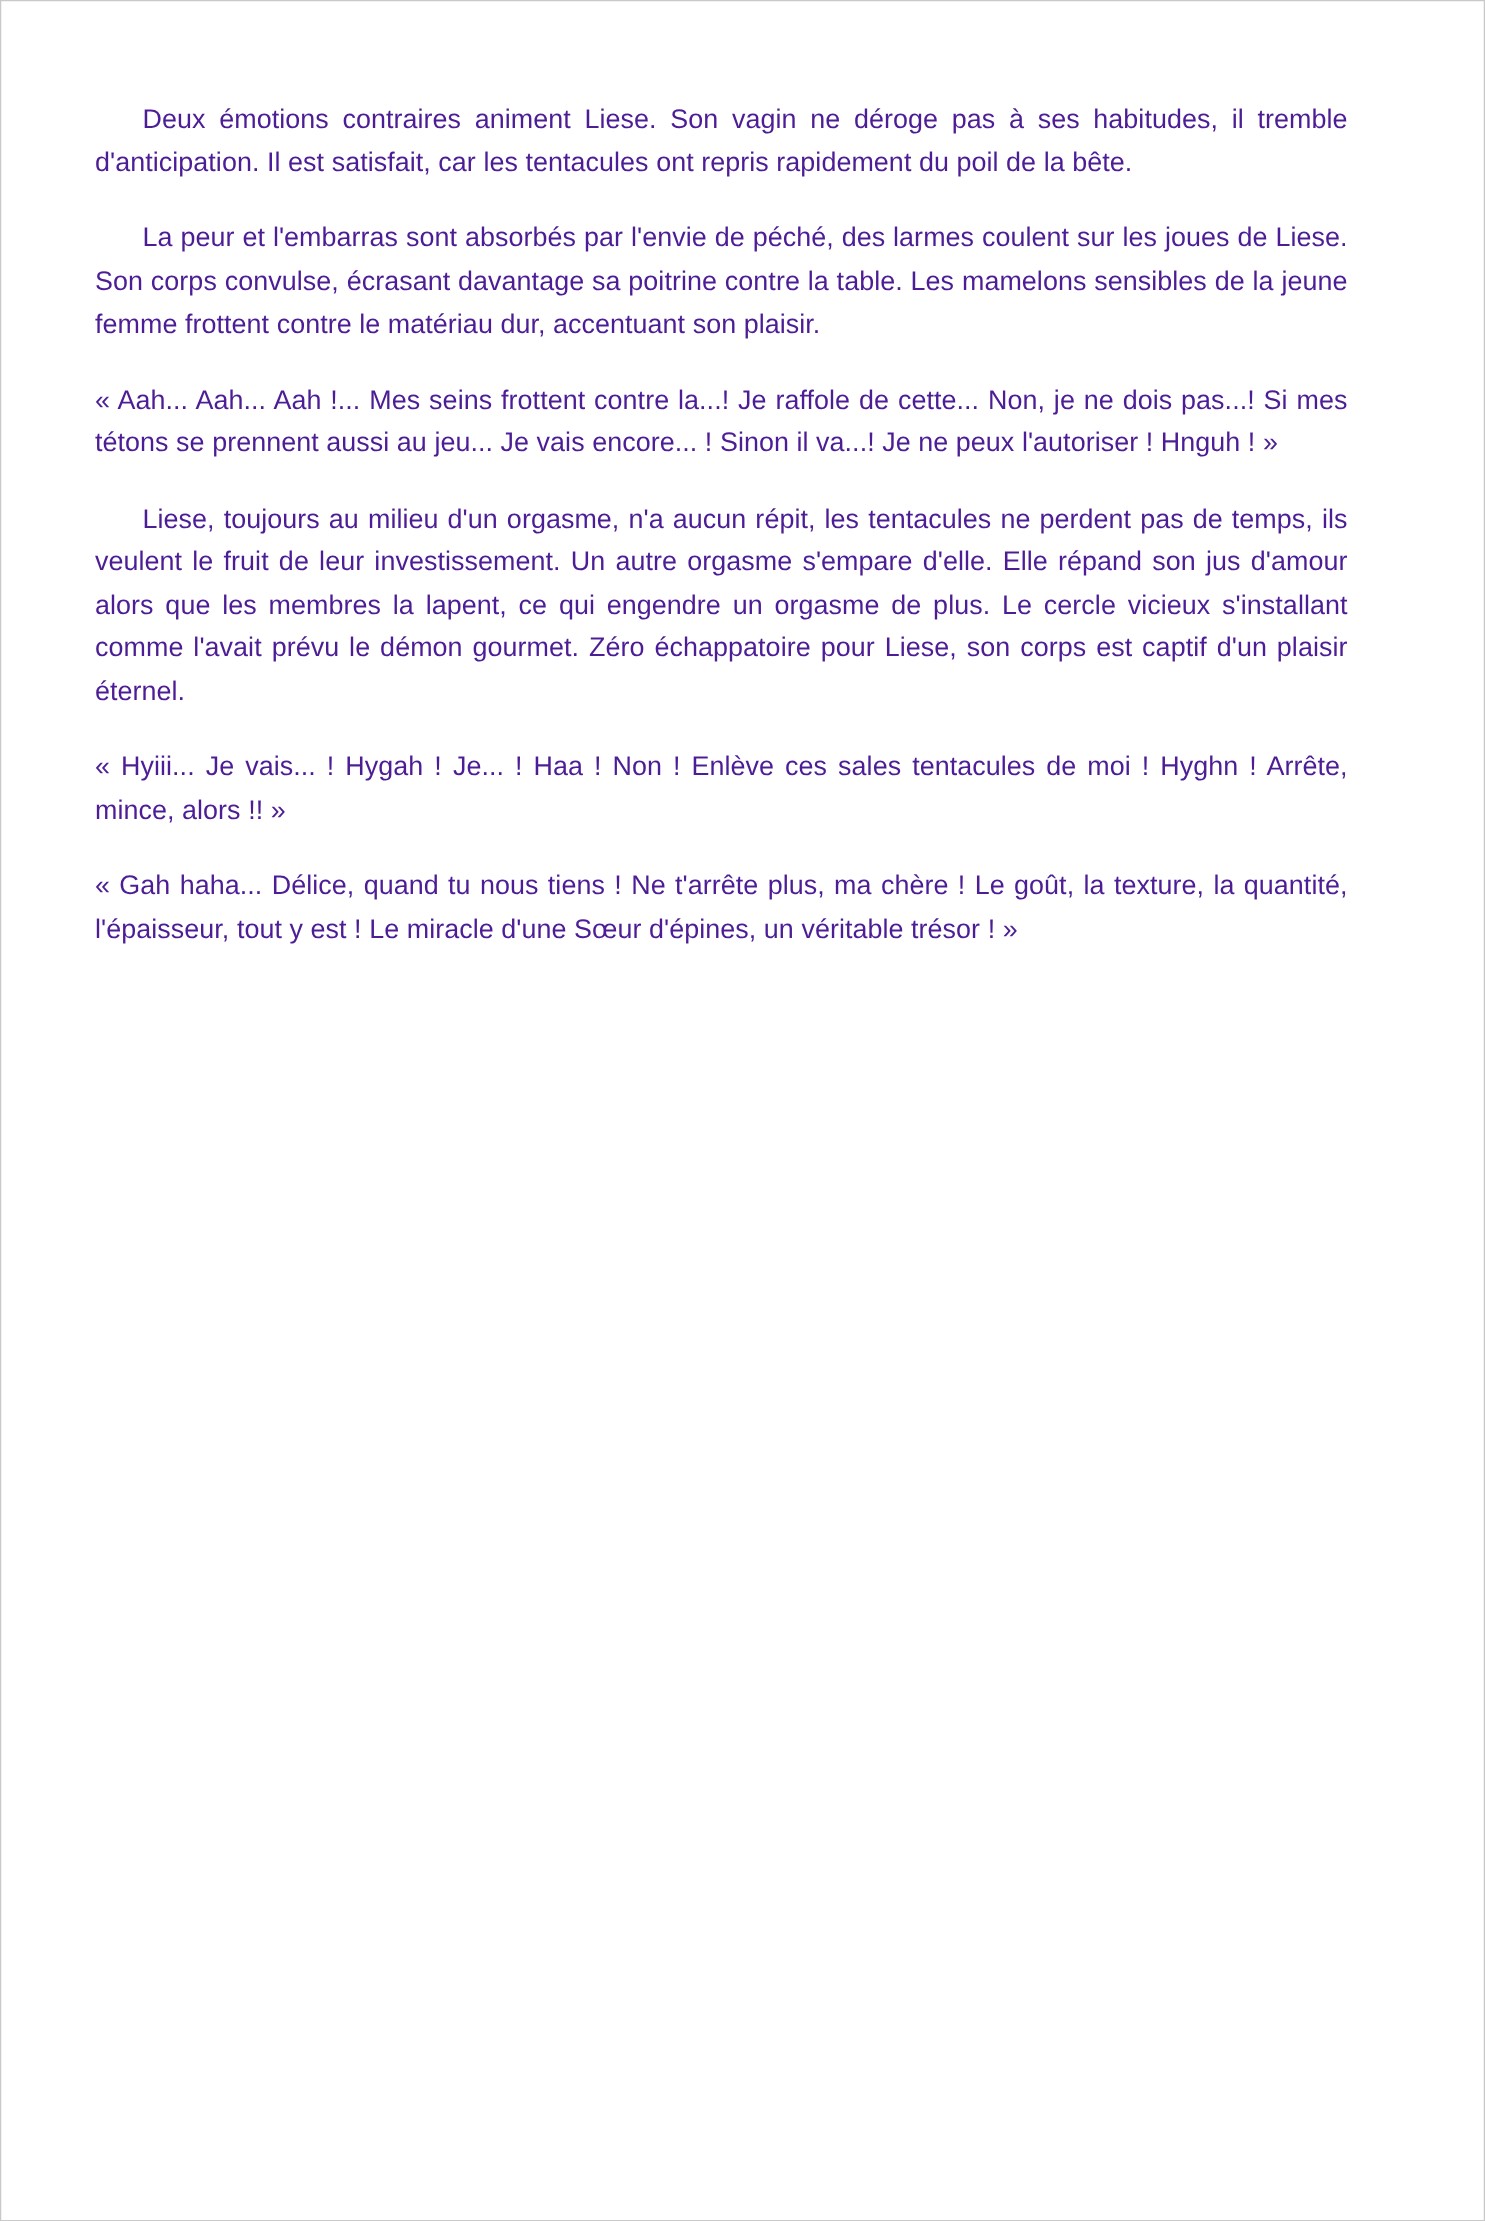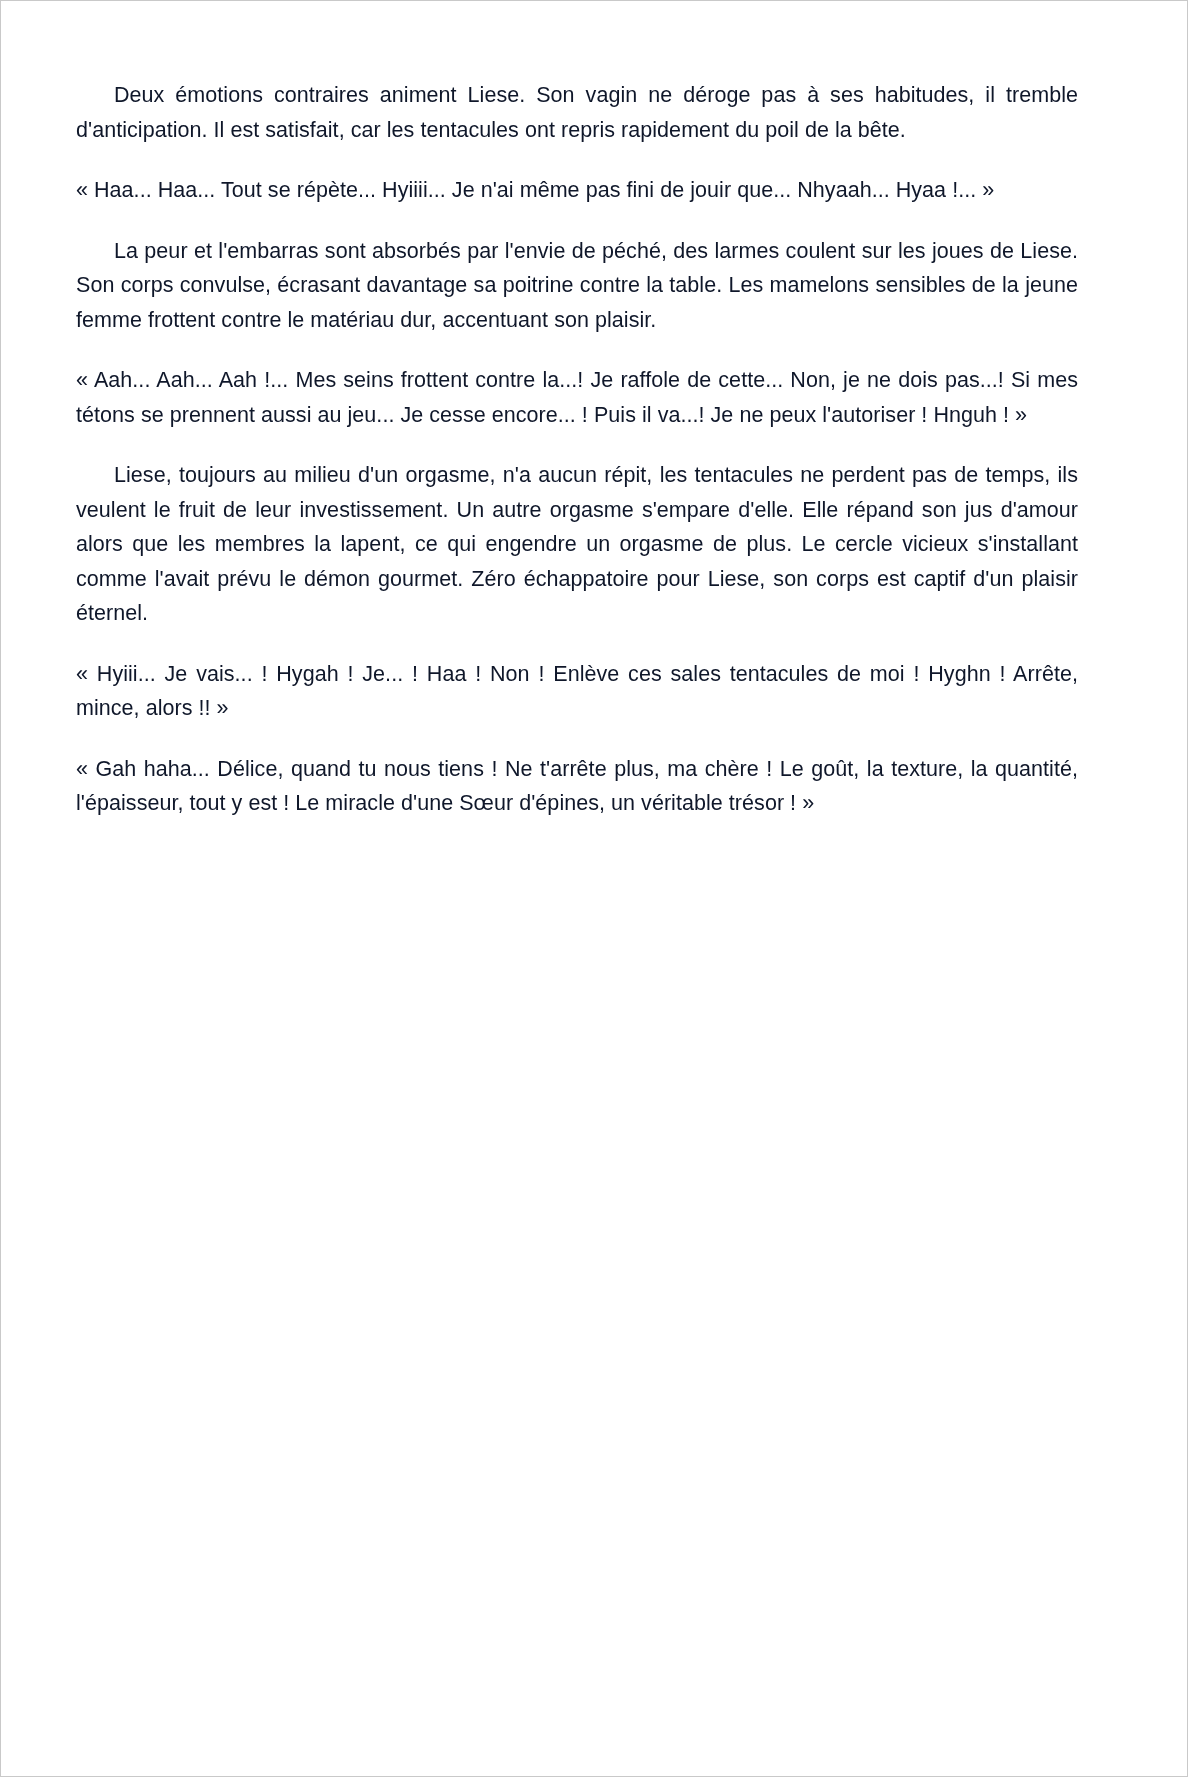--- a/index.html
+++ b/index.html
@@ -35,21 +35,21 @@
     position: absolute;
     left: 76px;
     top: 78px;
     width: 1002px;
     box-sizing: border-box;
   }
   p.para {
     margin: 0 0 26px 0;
     font-size: 21.5px;
     line-height: 34.5px;
-    color: #0f172a;
+    color: #4c1d95;
     text-align: justify;
     text-justify: inter-word;
     letter-spacing: 0.05px;
     word-spacing: 0px;
     hyphens: none;
   }
   p.para.narrative {
     text-indent: 38px;
   }
   p.para.dialogue {
@@ -59,20 +59,19 @@
     margin-bottom: 12px;
   }
 </style>
 </head>
 <body>
 
 <div class="page">
   <div class="page-frame"></div>
   <div class="content">
     <p class="para narrative">Deux émotions contraires animent Liese. Son vagin ne déroge pas à ses habitudes, il tremble d'anticipation. Il est satisfait, car les tentacules ont repris rapidement du poil de la bête.</p>
-    <p class="para dialogue">« Haa... Haa... Tout se répète... Hyiiii... Je n'ai même pas fini de jouir que... Nhyaah... Hyaa !... »</p>
     <p class="para narrative">La peur et l'embarras sont absorbés par l'envie de péché, des larmes coulent sur les joues de Liese. Son corps convulse, écrasant davantage sa poitrine contre la table. Les mamelons sensibles de la jeune femme frottent contre le matériau dur, accentuant son plaisir.</p>
-    <p class="para dialogue">« Aah... Aah... Aah !... Mes seins frottent contre la...! Je raffole de cette... Non, je ne dois pas...! Si mes tétons se prennent aussi au jeu... Je cesse encore... ! Puis il va...! Je ne peux l'autoriser ! Hnguh ! »</p>
+    <p class="para dialogue">« Aah... Aah... Aah !... Mes seins frottent contre la...! Je raffole de cette... Non, je ne dois pas...! Si mes tétons se prennent aussi au jeu... Je vais encore... ! Sinon il va...! Je ne peux l'autoriser ! Hnguh ! »</p>
     <p class="para narrative">Liese, toujours au milieu d'un orgasme, n'a aucun répit, les tentacules ne perdent pas de temps, ils veulent le fruit de leur investissement. Un autre orgasme s'empare d'elle. Elle répand son jus d'amour alors que les membres la lapent, ce qui engendre un orgasme de plus. Le cercle vicieux s'installant comme l'avait prévu le démon gourmet. Zéro échappatoire pour Liese, son corps est captif d'un plaisir éternel.</p>
     <p class="para dialogue">« Hyiii... Je vais... ! Hygah ! Je... ! Haa ! Non ! Enlève ces sales tentacules de moi ! Hyghn ! Arrête, mince, alors !! »</p>
     <p class="para dialogue">« Gah haha... Délice, quand tu nous tiens ! Ne t'arrête plus, ma chère ! Le goût, la texture, la quantité, l'épaisseur, tout y est ! Le miracle d'une Sœur d'épines, un véritable trésor ! »</p>
   </div>
 </div>
 
 </body></html>

